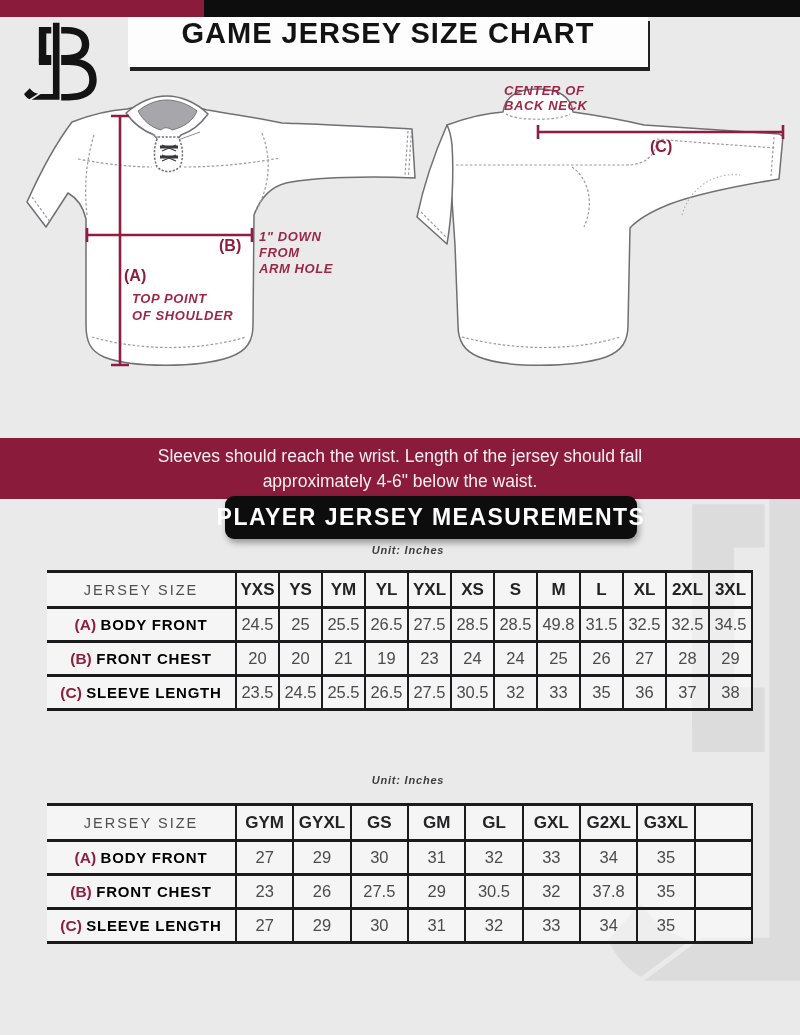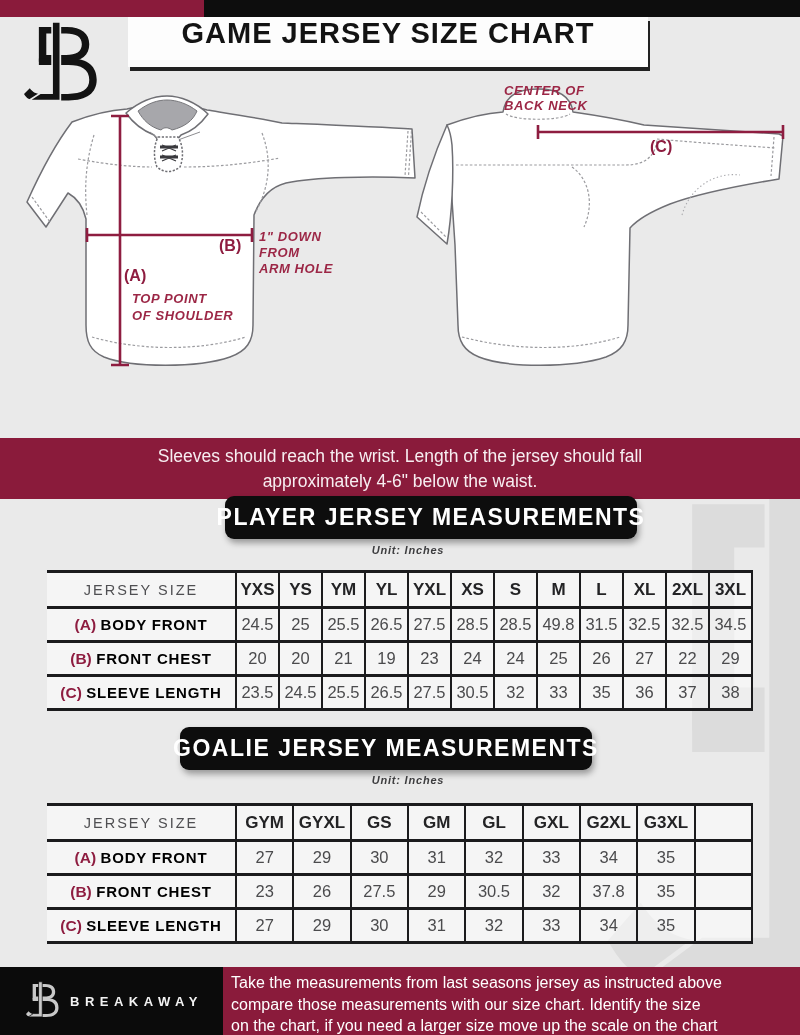--- a/index.html
+++ b/index.html
@@ -221,44 +221,41 @@
           <td class="val">20</td>
           <td class="val">20</td>
           <td class="val">21</td>
           <td class="val">19</td>
           <td class="val">23</td>
           <td class="val">24</td>
           <td class="val">24</td>
           <td class="val">25</td>
           <td class="val">26</td>
           <td class="val">27</td>
-          <td class="val">22</td>
+          <td class="val">28</td>
           <td class="val">29</td>
         </tr>
         <tr>
           <td class="row-label"><span class="key">(C)</span> <span class="rl">SLEEVE LENGTH</span></td>
           <td class="val">23.5</td>
           <td class="val">24.5</td>
           <td class="val">25.5</td>
           <td class="val">26.5</td>
           <td class="val">27.5</td>
           <td class="val">30.5</td>
           <td class="val">32</td>
           <td class="val">33</td>
           <td class="val">35</td>
           <td class="val">36</td>
           <td class="val">37</td>
           <td class="val">38</td>
         </tr>
       </tbody>
     </table>
 
-  <div class="section-banner" style="top:727px;">
-    <span class="txt">GOALIE JERSEY MEASUREMENTS</span>
-  </div>
   <div class="unit-line" style="top:774px;">Unit: Inches</div>
   <table class="size-table" style="top:803px;">
       <colgroup>
         <col style="width: 189px;">
         <col>
         <col>
         <col>
         <col>
         <col>
         <col>
@@ -314,28 +311,15 @@
           <td class="val">32</td>
           <td class="val">33</td>
           <td class="val">34</td>
           <td class="val">35</td>
           <td class="val"></td>
         </tr>
       </tbody>
     </table>
 
   <div id="footer">
-    <div class="brand-box">
-      <svg viewBox="0 0 92 104">
-        <path class="fill-silver" fill-rule="evenodd" d="M18 6 H52 C70 6 79 14 79 27 C79 40 70 48 52 48 H18 Z M27 14 H51 C63 14 70 18 70 27 C70 36 63 40 51 40 H27 Z"></path>
-        <path class="fill-silver" fill-rule="evenodd" d="M18 44 H56 C78 44 88 54 88 70 C88 86 76 95 54 95 H14 C7 95 3 92 0 87 L7 80 C10 84 14 87 20 87 H53 C70 87 79 82 79 70 C79 57 69 52 54 52 H18 Z"></path>
-        <path class="fill-silver" stroke="#0b0b0b" stroke-width="2" d="M34 0 H44 V95 H6 L20 86 H34 Z"></path>
-      </svg>
-      <span class="brand-name">BREAKAWAY</span>
-    </div>
-    <div class="note-box">
-      <div class="txt">Take the measurements from last seasons jersey as instructed above
-compare those measurements  with our size chart. Identify the size
-on the chart, if you need a larger size move up the scale on the chart</div>
-    </div>
   </div>
 
 </div>
 
 </body></html>

